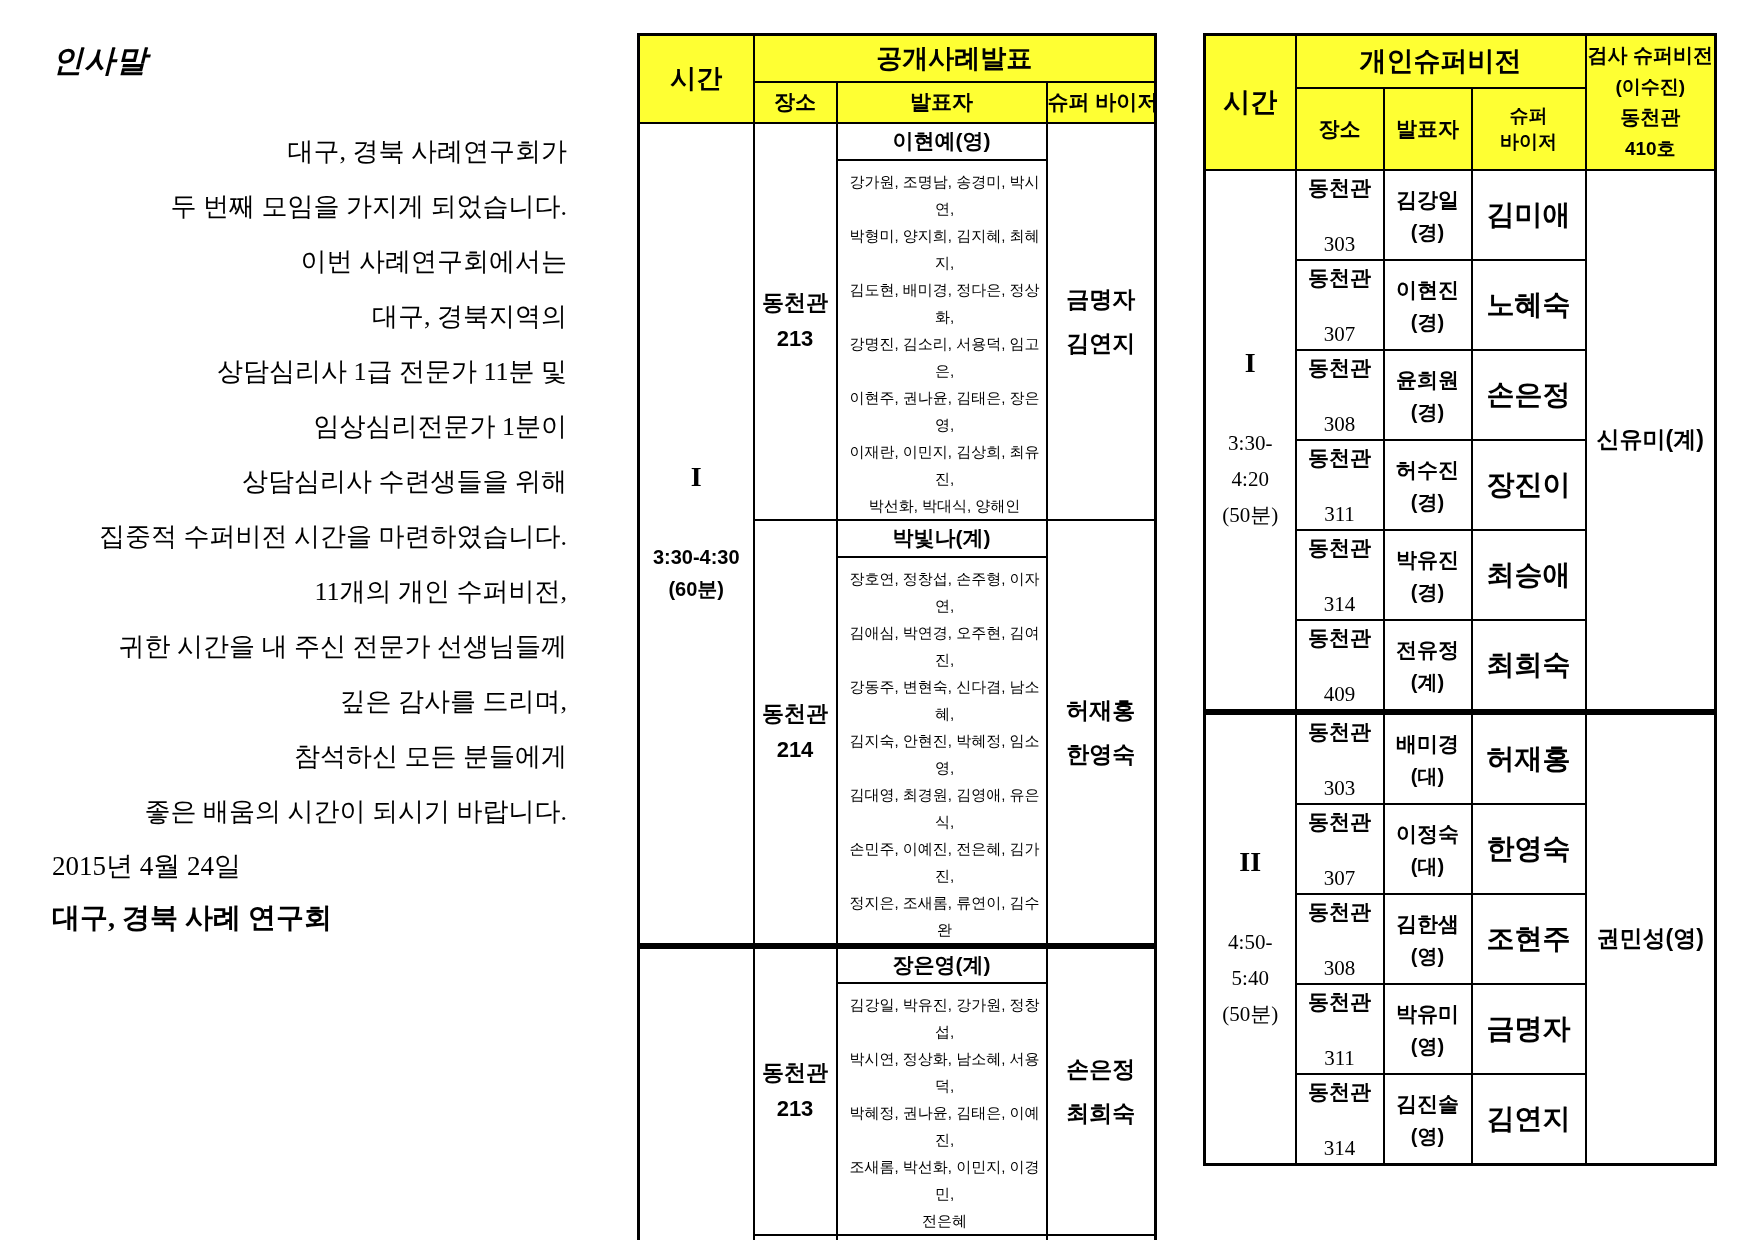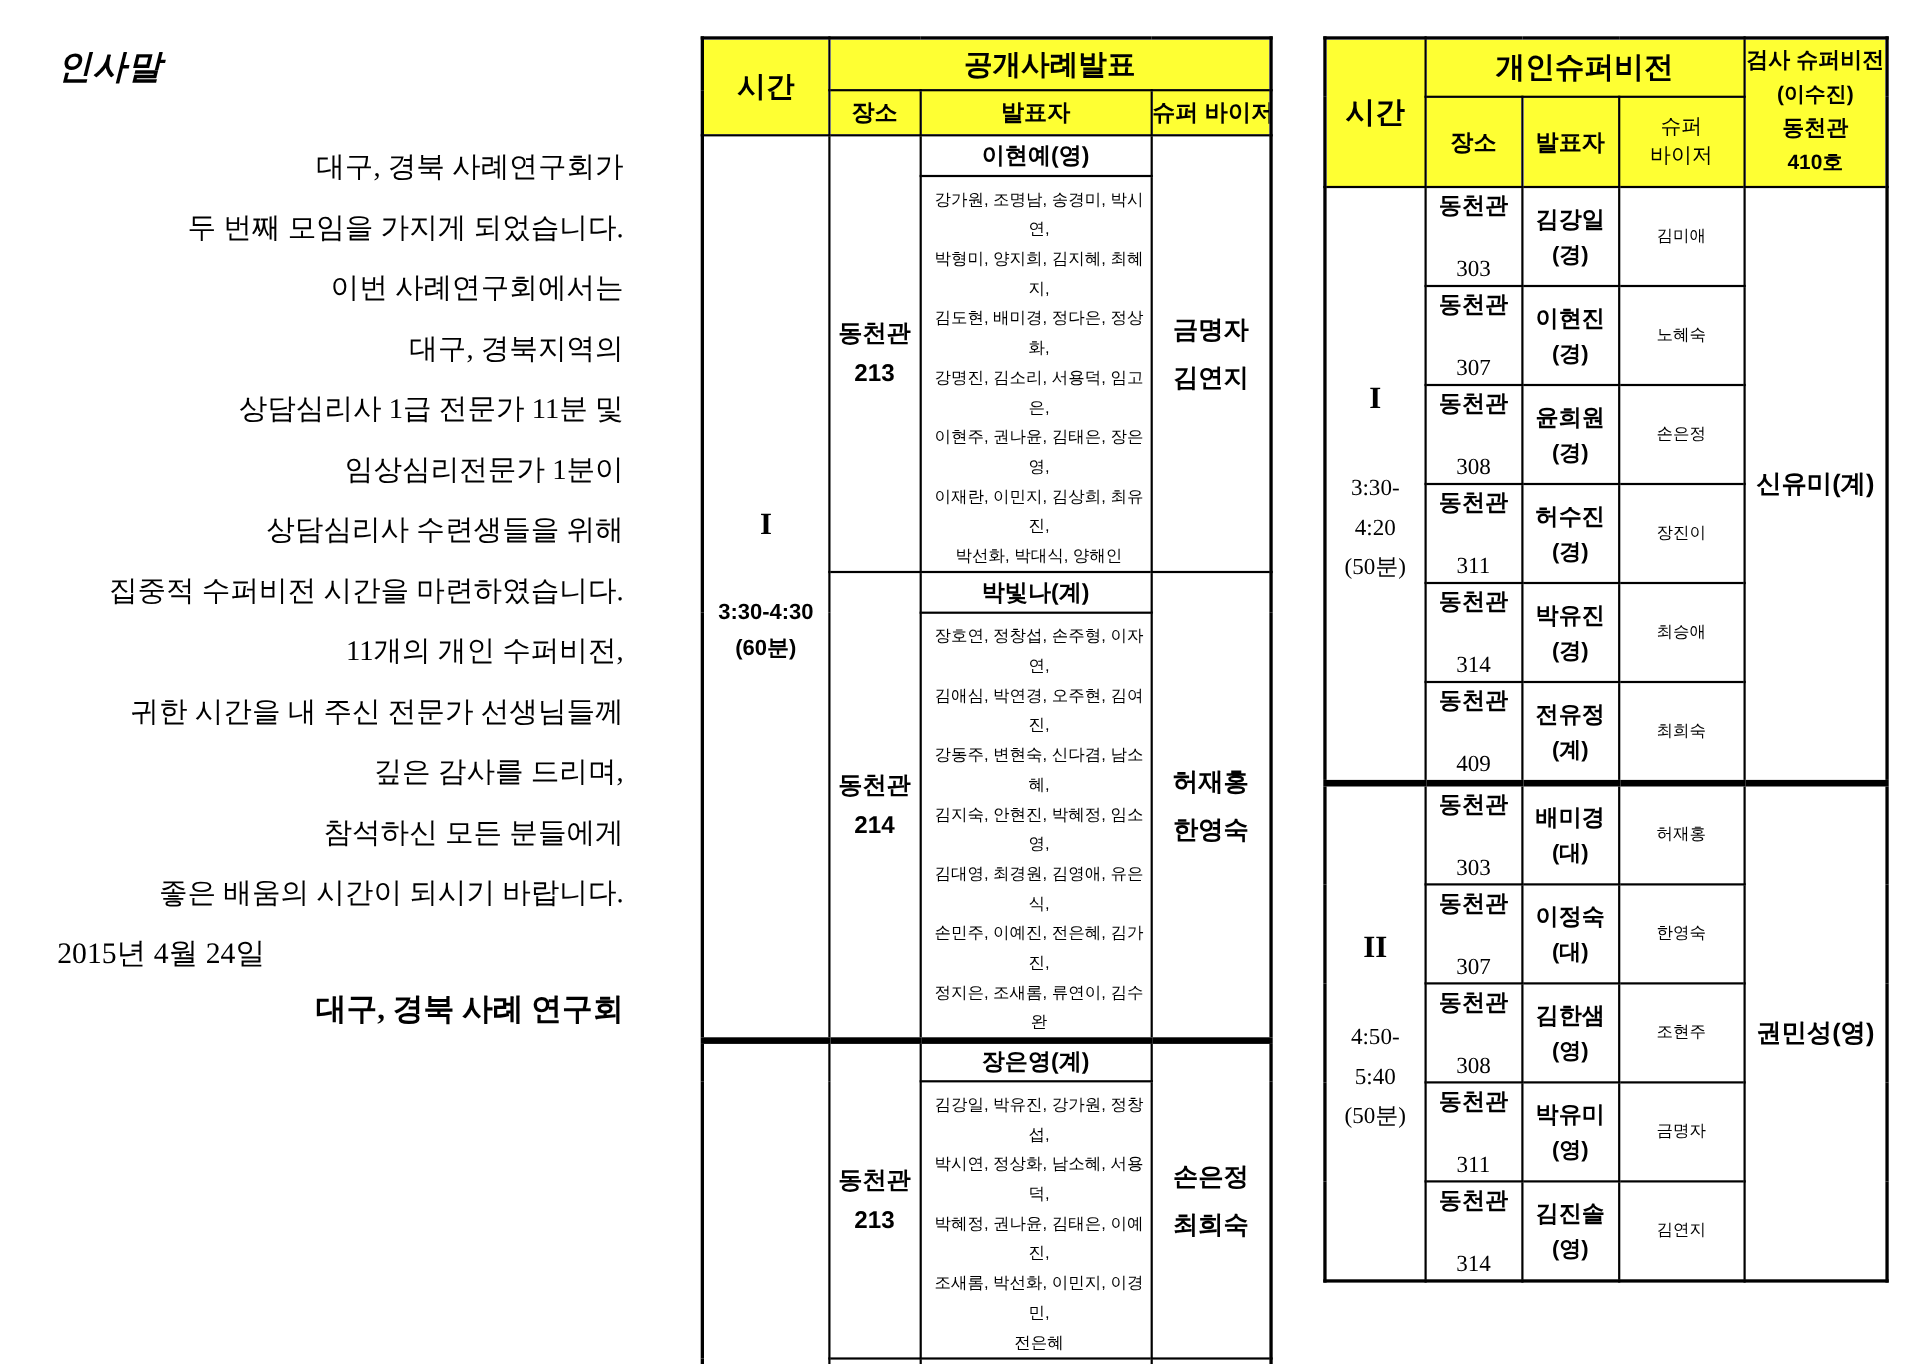--- a/index.html
+++ b/index.html
@@ -6,21 +6,21 @@
   html,body { width:1754px; height:1240px; background:#ffffff; color:#000;
     font-family:"Liberation Sans", sans-serif; }
   .page { position:absolute; left:17px; top:0; width:1754px; height:1240px; background:#fff; overflow:hidden; }
 
   
   .greeting { position:absolute; left:35px; top:40px; width:515px; }
   .greeting-title { font-weight:bold; font-style:italic; font-size:31px; letter-spacing:1px; }
   .greeting-body { margin-top:42px; text-align:right; font-family:Liberation Serif, serif; font-size:26px; }
   .greeting-body .line { line-height:55px; white-space:nowrap; }
   .greeting-date { text-align:left; font-family:"Liberation Serif", serif; font-size:27px; line-height:50px; margin-top:2px; }
-  .greeting-sig  { text-align:right; font-family:"Liberation Serif", serif; font-weight:bold; font-size:28px; line-height:54px; }
+  .greeting-sig  { text-align:left; font-family:"Liberation Serif", serif; font-weight:bold; font-size:28px; line-height:54px; }
 
   
   table.sched { border-collapse:collapse; table-layout:fixed; position:absolute; border:3px solid #000; }
   table.sched td { border:2px solid #000; text-align:center; vertical-align:middle; overflow:hidden; }
   .yellow { background:#feff33; }
   tr.thick td { border-top:6px solid #000; }
 
   
   .mid { left:620px; top:33px; width:517px; }
   .mid .th-big { font-weight:bold; font-size:26px; }
@@ -36,31 +36,31 @@
   .m-sup { font-weight:bold; font-size:23px; line-height:44px; white-space:pre-line; }
   tr.h-head1 { height:47px; } tr.h-head2 { height:41px; }
   tr.h-presenter { height:37px; }
   tr.h-plist7 { height:208px; }
   tr.h-plist5 { height:156px; }
 
   
   .right { left:1186px; top:33px; width:511px; }
   .right .th-big { font-weight:bold; font-size:27px; }
   .right .th { font-weight:bold; font-size:21px; }
-  .right .th2 { font-weight:normal; font-size:19px; line-height:26px; white-space:pre-line; }
+  .right .th2 { font-weight:bold; font-size:19px; line-height:26px; white-space:pre-line; }
   .r-test-head { font-weight:bold; font-size:20px; line-height:31px; }
   .r-test-head .sub { font-size:19px; }
   .r-time .inner { display:flex; flex-direction:column; align-items:center; justify-content:center; height:100%; }
   .r-numeral { font-family:"Liberation Serif", serif; font-weight:bold; font-size:28px; margin-bottom:46px; }
   .r-timetext { font-family:"Liberation Serif", serif; font-size:21px; line-height:36px; white-space:nowrap; }
   .r-place1 { font-weight:bold; font-size:21px; line-height:34px; }
   .r-place2 { font-family:"Liberation Serif", serif; font-size:21px; line-height:30px;margin-top:24px; }
   .r-name1 { font-weight:bold; font-size:21px; line-height:34px; }
   .r-name2 { font-weight:bold; font-size:20px; line-height:30px; }
-  .r-sup { font-weight:normal; font-size:15px; }
+  .r-sup { font-weight:bold; font-size:28px; }
   .r-test { font-weight:bold; font-size:23px; }
   tr.rh1 { height:53px; } tr.rh2 { height:82px; }
   tr.r-row1 { height:82px; }
   tr.r-row2 { height:86px; }
 </style>
 </head>
 <body>
 
 <div class="page">
 

